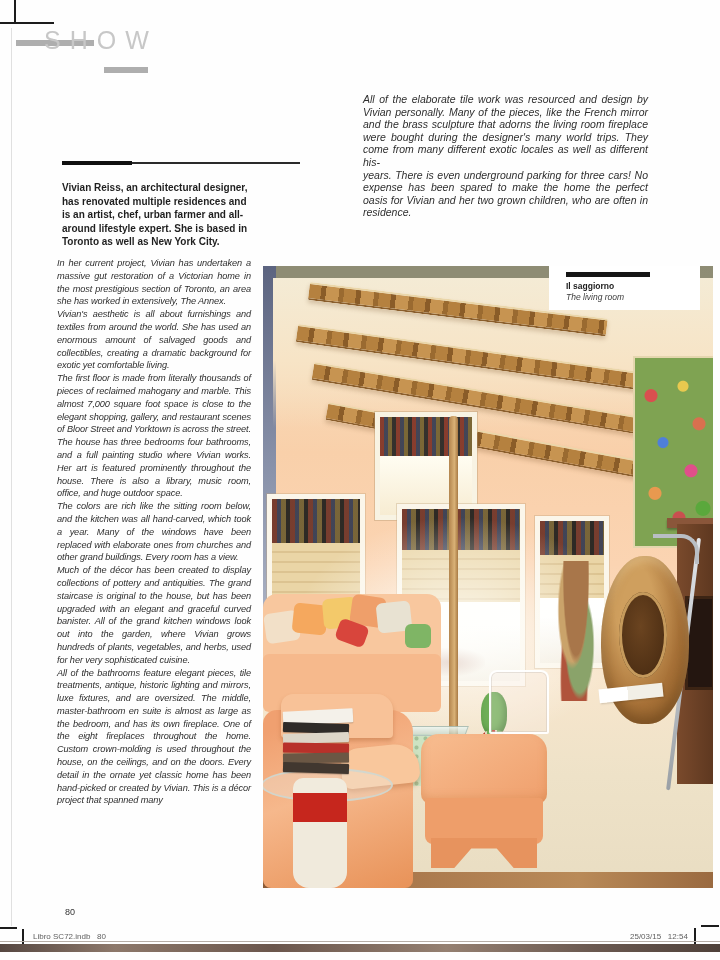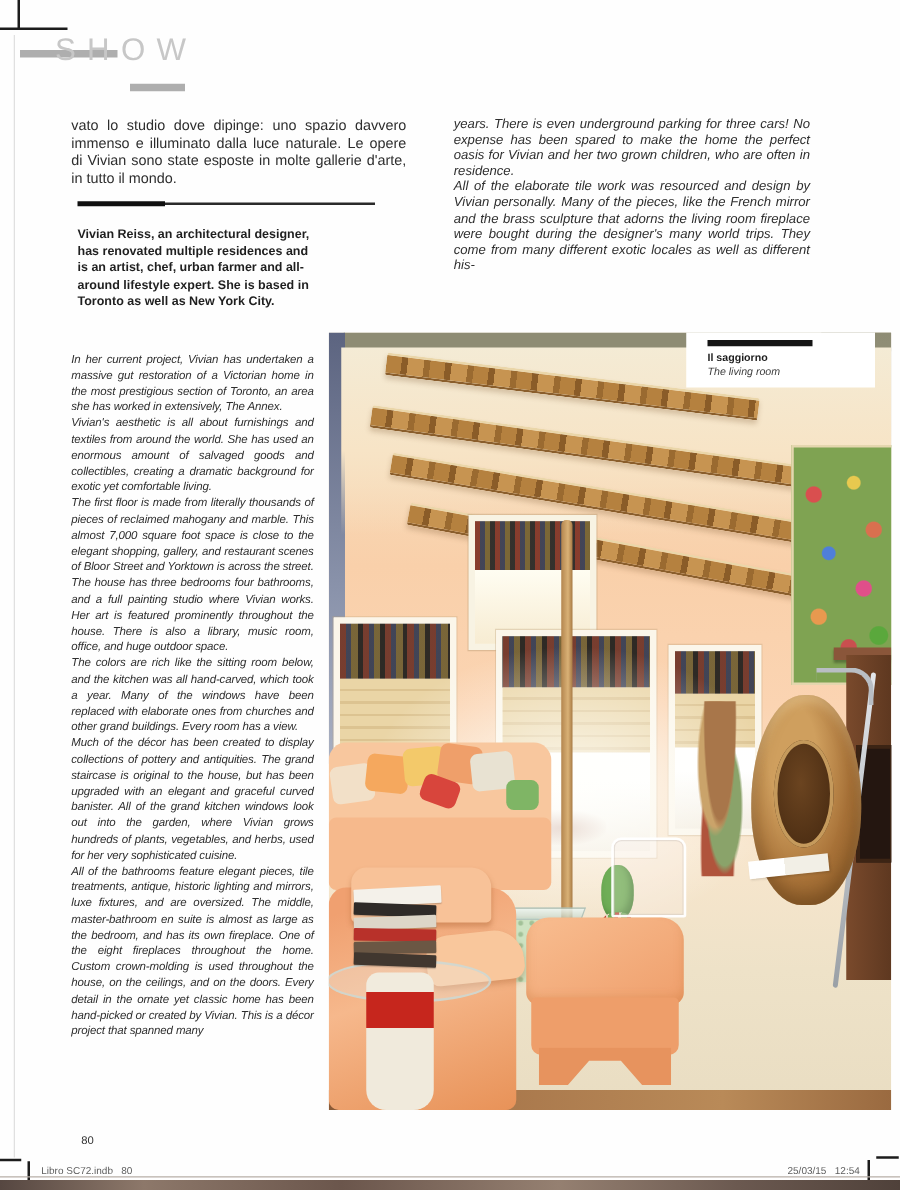--- a/index.html
+++ b/index.html
@@ -28,21 +28,21 @@
 
   
   .intro-it{position:absolute;left:57px;top:94px;width:268px;font-size:11.5px;line-height:14px;
             color:#2d2d2d;text-align:justify;}
   .divider{position:absolute;left:62px;top:161px;width:238px;height:5px;}
   .divider-thick{position:absolute;left:0;top:0;width:70px;height:4px;background:#101010;}
   .divider-thin{position:absolute;left:70px;top:1px;width:168px;height:2px;background:#2a2a2a;}
   .lead{position:absolute;left:62px;top:181px;width:192px;font-size:10px;font-weight:bold;
         line-height:13.6px;color:#1f1f1f;text-align:left;}
   .col-left{position:absolute;left:57px;top:257px;width:194px;font-size:9.2px;font-style:italic;
-            line-height:12.8px;letter-spacing:-0.1px;color:#2e2e2e;text-align:justify;margin-top:24px;}
+            line-height:12.8px;letter-spacing:-0.1px;color:#2e2e2e;text-align:justify;}
   .col-left p{margin:0;}
   .col-right{position:absolute;left:363px;top:93px;width:285px;font-size:10.5px;font-style:italic;
              line-height:12.6px;color:#2e2e2e;text-align:justify;}
   .col-right p{margin:0;}
 
   
   .photo{position:absolute;left:263px;top:266px;width:450px;height:622px;overflow:hidden;
          box-shadow:inset 0 0 0 1px rgba(170,140,100,.28);}
   .photo *{position:absolute;}
   .ph-base{inset:0;background:linear-gradient(180deg,#efe3c9 0%,#f6ddbd 10%,#f9d0aa 30%,#fbd4b2 48%,
@@ -193,41 +193,40 @@
   <div class="trim trim-bl-v"></div>
   <div class="trim trim-br-h"></div>
   <div class="trim trim-br-v"></div>
 
   <div class="logo-bar logo-bar1"></div>
   <div class="logo-bar logo-bar2"></div>
   <div class="logo">
     <div>SHOW</div>
   </div>
 
-  <div class="intro-it">vato lo studio dove dipinge: uno spazio davvero immenso e illuminato dalla luce naturale. Le opere di Vivian sono state esposte in molte gallerie d'arte, in tutto il mondo.</div>
 
   <div class="divider">
     <div class="divider-thick"></div>
     <div class="divider-thin"></div>
   </div>
 
   <div class="lead">Vivian Reiss, an architectural designer, has renovated multiple residences and is an artist, chef, urban farmer and all-around lifestyle expert. She is based in Toronto as well as New York City.</div>
 
   <div class="col-left">
     <p>In her current project, Vivian has undertaken a massive gut restoration of a Victorian home in the most prestigious section of Toronto, an area she has worked in extensively, The Annex.</p>
     <p>Vivian's aesthetic is all about furnishings and textiles from around the world. She has used an enormous amount of salvaged goods and collectibles, creating a dramatic background for exotic yet comfortable living.</p>
     <p>The first floor is made from literally thousands of pieces of reclaimed mahogany and marble. This almost 7,000 square foot space is close to the elegant shopping, gallery, and restaurant scenes of Bloor Street and Yorktown is across the street. The house has three bedrooms four bathrooms, and a full painting studio where Vivian works. Her art is featured prominently throughout the house. There is also a library, music room, office, and huge outdoor space.</p>
     <p>The colors are rich like the sitting room below, and the kitchen was all hand-carved, which took a year. Many of the windows have been replaced with elaborate ones from churches and other grand buildings. Every room has a view.</p>
     <p>Much of the décor has been created to display collections of pottery and antiquities. The grand staircase is original to the house, but has been upgraded with an elegant and graceful curved banister. All of the grand kitchen windows look out into the garden, where Vivian grows hundreds of plants, vegetables, and herbs, used for her very sophisticated cuisine.</p>
     <p>All of the bathrooms feature elegant pieces, tile treatments, antique, historic lighting and mirrors, luxe fixtures, and are oversized. The middle, master-bathroom en suite is almost as large as the bedroom, and has its own fireplace. One of the eight fireplaces throughout the home. Custom crown-molding is used throughout the house, on the ceilings, and on the doors. Every detail in the ornate yet classic home has been hand-picked or created by Vivian. This is a décor project that spanned many</p>
   </div>
 
   <div class="col-right">
+    <p>All of the elaborate tile work was resourced and design by Vivian personally. Many of the pieces, like the French mirror and the brass sculpture that adorns the living room fireplace were bought during the designer's many world trips. They come from many different exotic locales as well as different his-</p>
     <p>years. There is even underground parking for three cars! No expense has been spared to make the home the perfect oasis for Vivian and her two grown children, who are often in residence.</p>
-    <p>All of the elaborate tile work was resourced and design by Vivian personally. Many of the pieces, like the French mirror and the brass sculpture that adorns the living room fireplace were bought during the designer's many world trips. They come from many different exotic locales as well as different his-</p>
   </div>
 
   <div class="photo">
     <div class="ph-base"></div>
     <div class="ph-olive-top"></div>
     <div class="ph-olive-right"></div>
     <div class="ph-blue-left"></div>
     <div class="ph-ceiling"></div>
     <div class="beam beam1"></div>
     <div class="beam beam2"></div>

